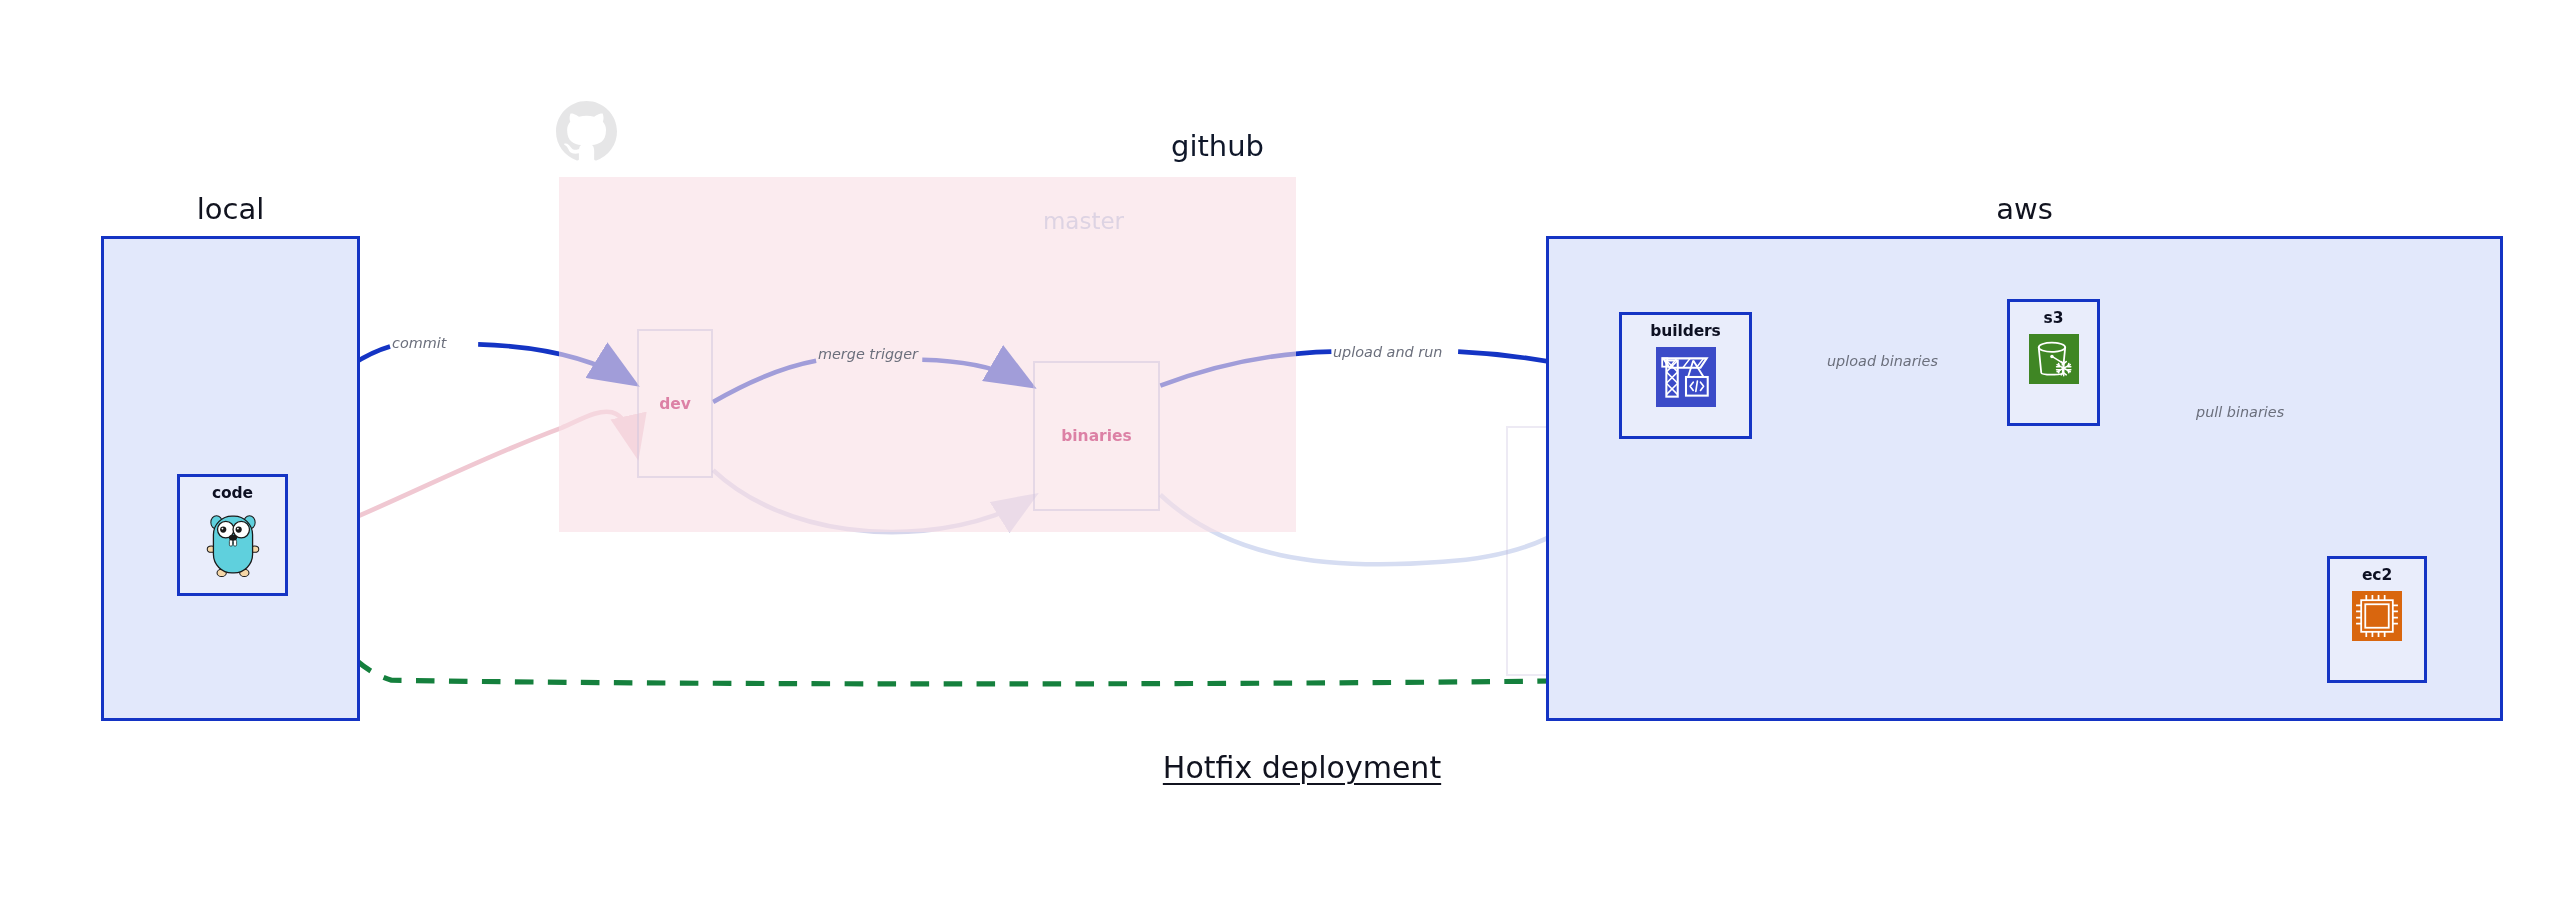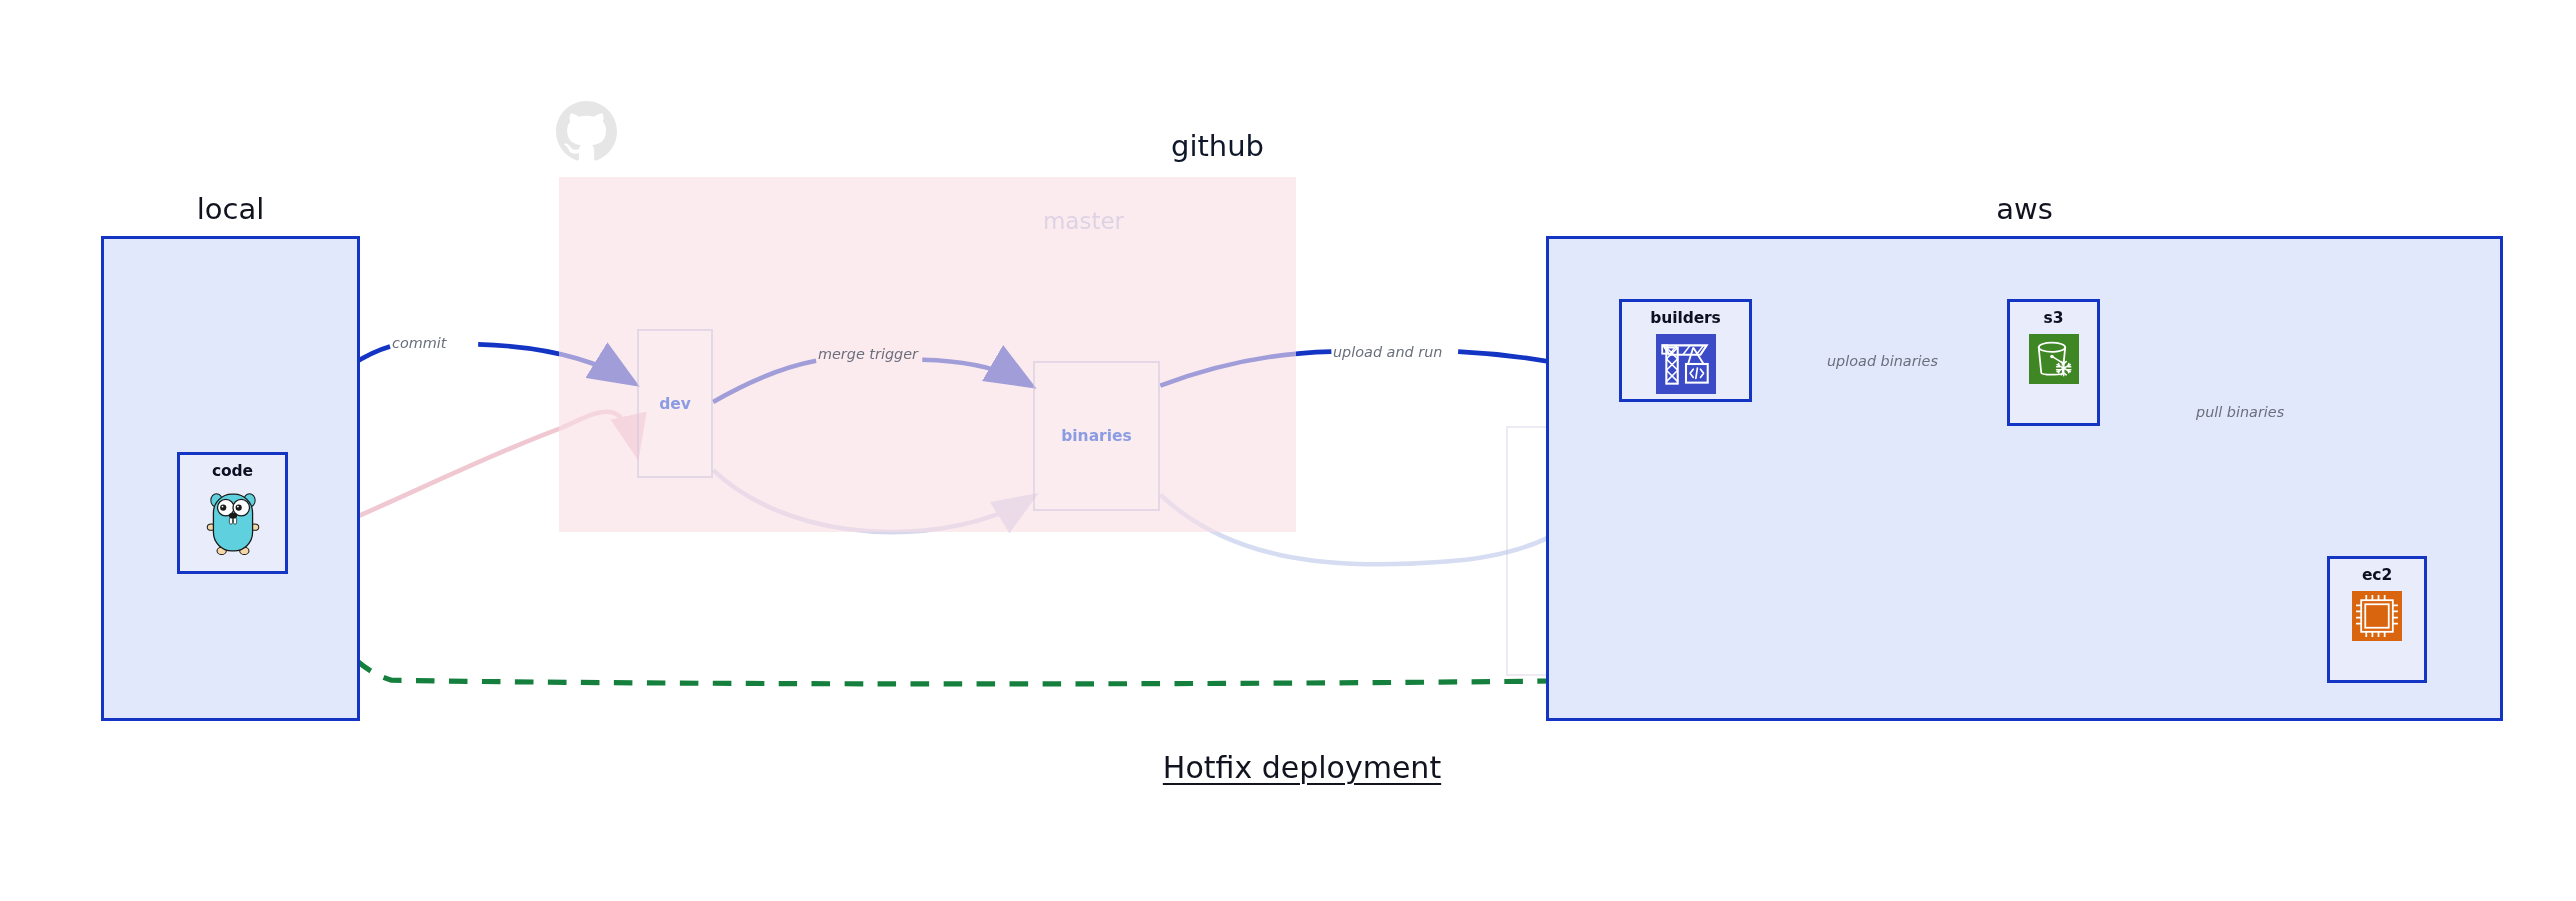--- a/index.html
+++ b/index.html
@@ -96,40 +96,40 @@
     font-weight: bold;
     color: #0d1022;
     margin-top: 7.2px;
     letter-spacing: -0.1px;
     white-space: nowrap;
   }
   .node-icon {
     margin-top: 7.2px;
   }
 
-  .node-code     { left: 177px;  top: 452px;  width: 111px; height: 122px; }
-  .node-builders { left: 1619px; top: 299px;  width: 133px; height: 103px; }
+  .node-code     { left: 177px;  top: 474px;  width: 111px; height: 122px; }
+  .node-builders { left: 1619px; top: 312px;  width: 133px; height: 127px; }
   .node-s3       { left: 2007px; top: 299px;  width: 93px; height: 127px; }
   .node-ec2      { left: 2327px; top: 556px; width: 100px; height: 127px; }
 
   
   .node-ghost {
     position: absolute;
     box-sizing: border-box;
     border: 2.1px solid #cfc6de;
     background: rgba(255,255,255,0.12);
     display: flex;
     align-items: center;
     justify-content: center;
     opacity: 0.5;
   }
   .node-ghost .ghost-label {
     font-size: 15.5px;
     font-weight: bold;
-    color: #1d4ed8;
+    color: #be185d;
     white-space: nowrap;
   }
   .node-dev       { left: 637px; top: 329px; width: 76px; height: 149px; }
   .node-workflows { left: 1033px; top: 361px; width: 127px; height: 150px; }
 
   
   .edge-label {
     position: absolute;
     font-size: 14.4px;
     font-style: italic;

